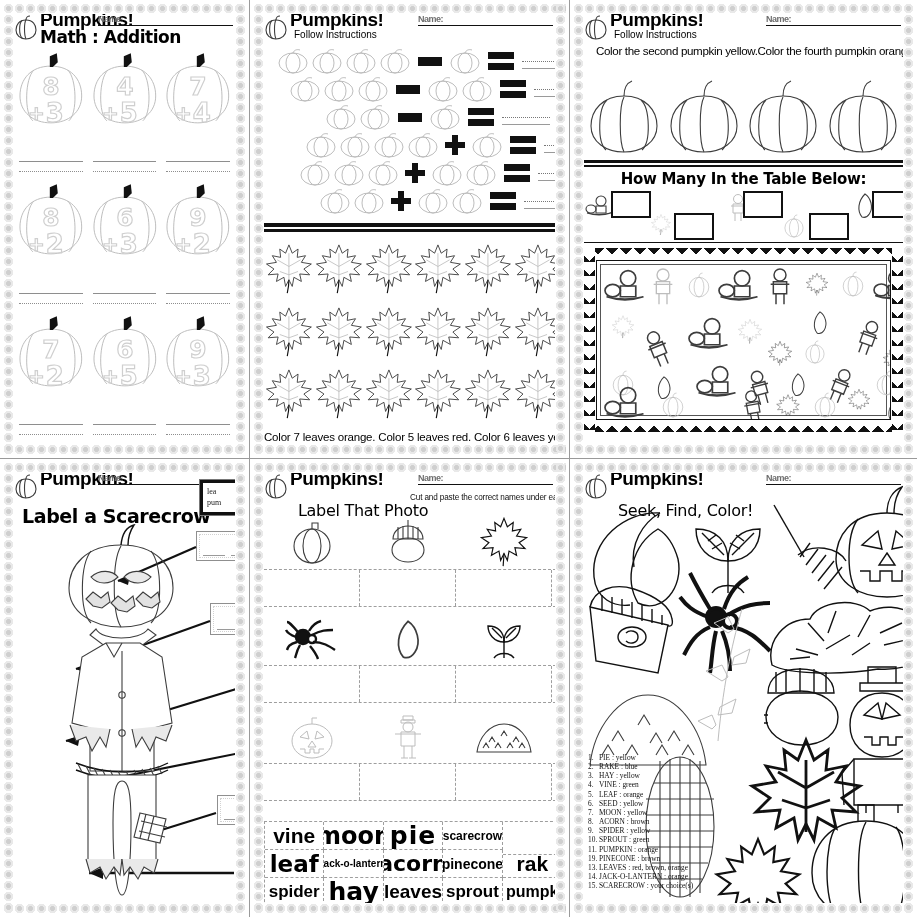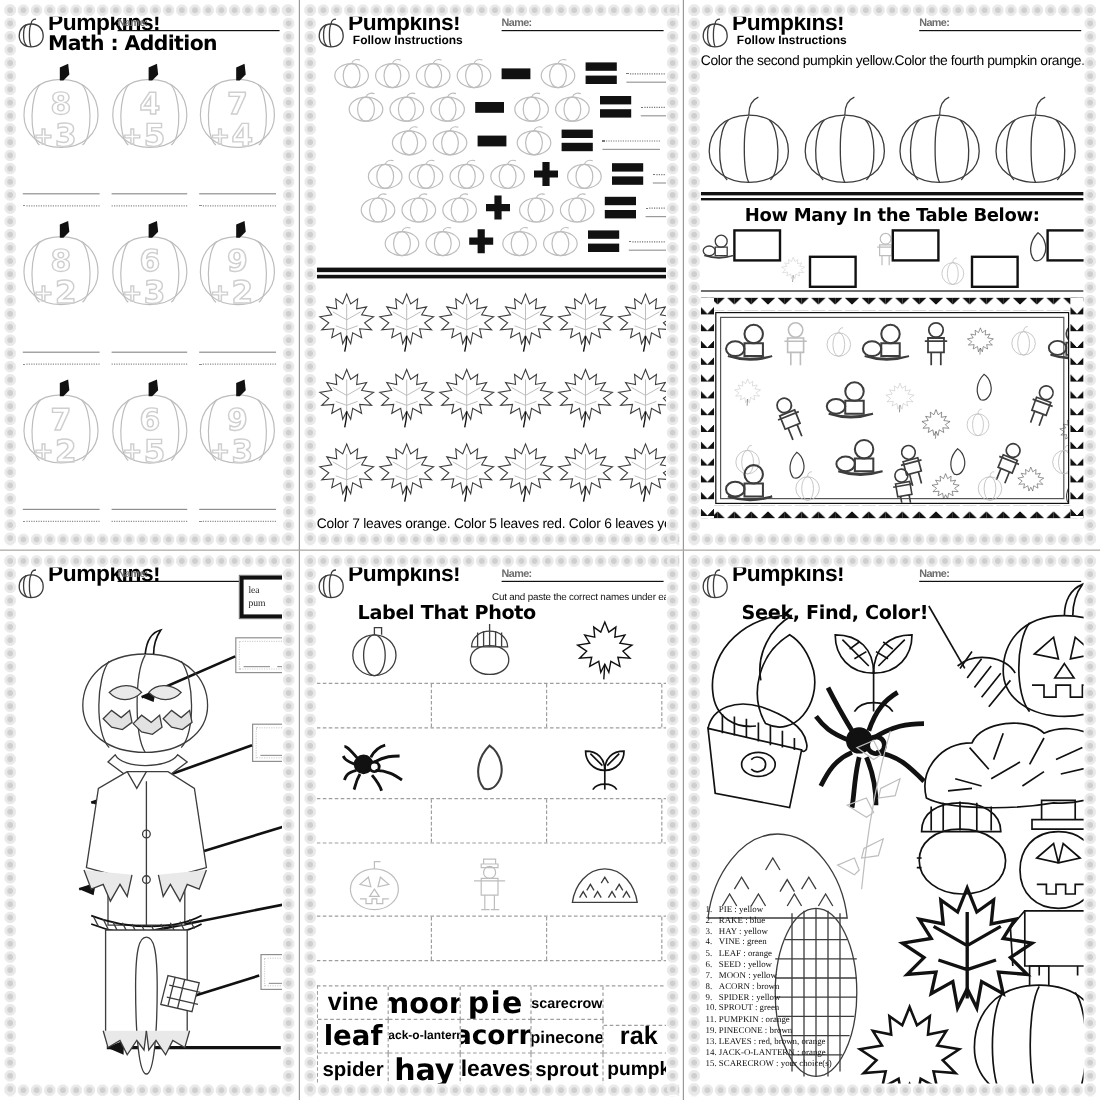--- a/index.html
+++ b/index.html
@@ -67,21 +67,21 @@
   
   .hdr { position: relative; height: 34px; }
   .pklogo { position: absolute; left: 0; top: 0; }
   .ttl {
     position: absolute; left: 26px; top: -5px;
     font-size: 19px; font-weight: bold; color: #000;
     letter-spacing: -0.4px;
   }
   .sub {
     position: absolute; left: 30px; top: 15px;
-    font-size: 10px; font-weight: bold; color: #000;
+    font-size: 10px; font-weight: normal; color: #000;
   }
   .sub.big {
     font-size: 16px; top: 28px; left: 34px;
     font-family: "DejaVu Sans", sans-serif;
     letter-spacing: -0.3px;
   }
   .nameline {
     position: absolute; right: 2px; top: 2px;
     width: 135px; height: 14px;
   }
@@ -883,21 +883,21 @@
         </svg>
         <div class="ttl">Pumpkins!</div>
         <div class="sub">Follow Instructions</div>
         <div class="nameline">
           <div class="nametxt">Name:</div>
           <div class="nl"></div>
         </div>
       </div>
 
       <div style="position:absolute;left:0;top:30px;width:100%;">
-        <div style="display:flex;">
+        <div style="display:flex;margin-left:12px;">
           <div class="instr" style="width:165px;">Color the second pumpkin yellow.</div>
           <div class="instr">Color the fourth pumpkin orange.</div>
         </div>
       </div>
 
       <div style="position:absolute;left:0;right:0;top:62px;height:80px;display:flex;justify-content:space-around;align-items:flex-end;">
         <svg width="78" height="78" viewBox="0 0 78 78">
             <g class="ln">
               <path d="M39 18 C18 18 6 32 6 48 C6 64 21 74 39 74 C57 74 72 64 72 48 C72 32 60 18 39 18 Z"></path>
               <path d="M22 22 C13 30 12 64 21 72"></path>
@@ -1192,20 +1192,21 @@
           <path class="ln" d="M12 5.8 C10 9 10 21 12 25"></path>
           <path class="ln" d="M12 6 C12 3.5 13.5 2 16 2"></path>
         </svg>
         <div class="ttl">Pumpkins!</div>
         <div class="nameline">
           <div class="nametxt">Name:</div>
           <div class="nl"></div>
         </div>
       </div>
 
+      <div class="scaretitle">Label a Scarecrow</div>
 
       <div class="wordbank" style="left:186px;top:7px;width:70px;height:35px;">
         <div>lea</div>
         <div>pum</div>
       </div>
 
       <div class="lblbox" style="left:182px;top:58px;width:80px;height:30px;">
           <div class="dot"></div>
           <div class="wl" style="left:6px;width:22px;"></div>
           <div class="wl" style="left:34px;width:22px;"></div>

